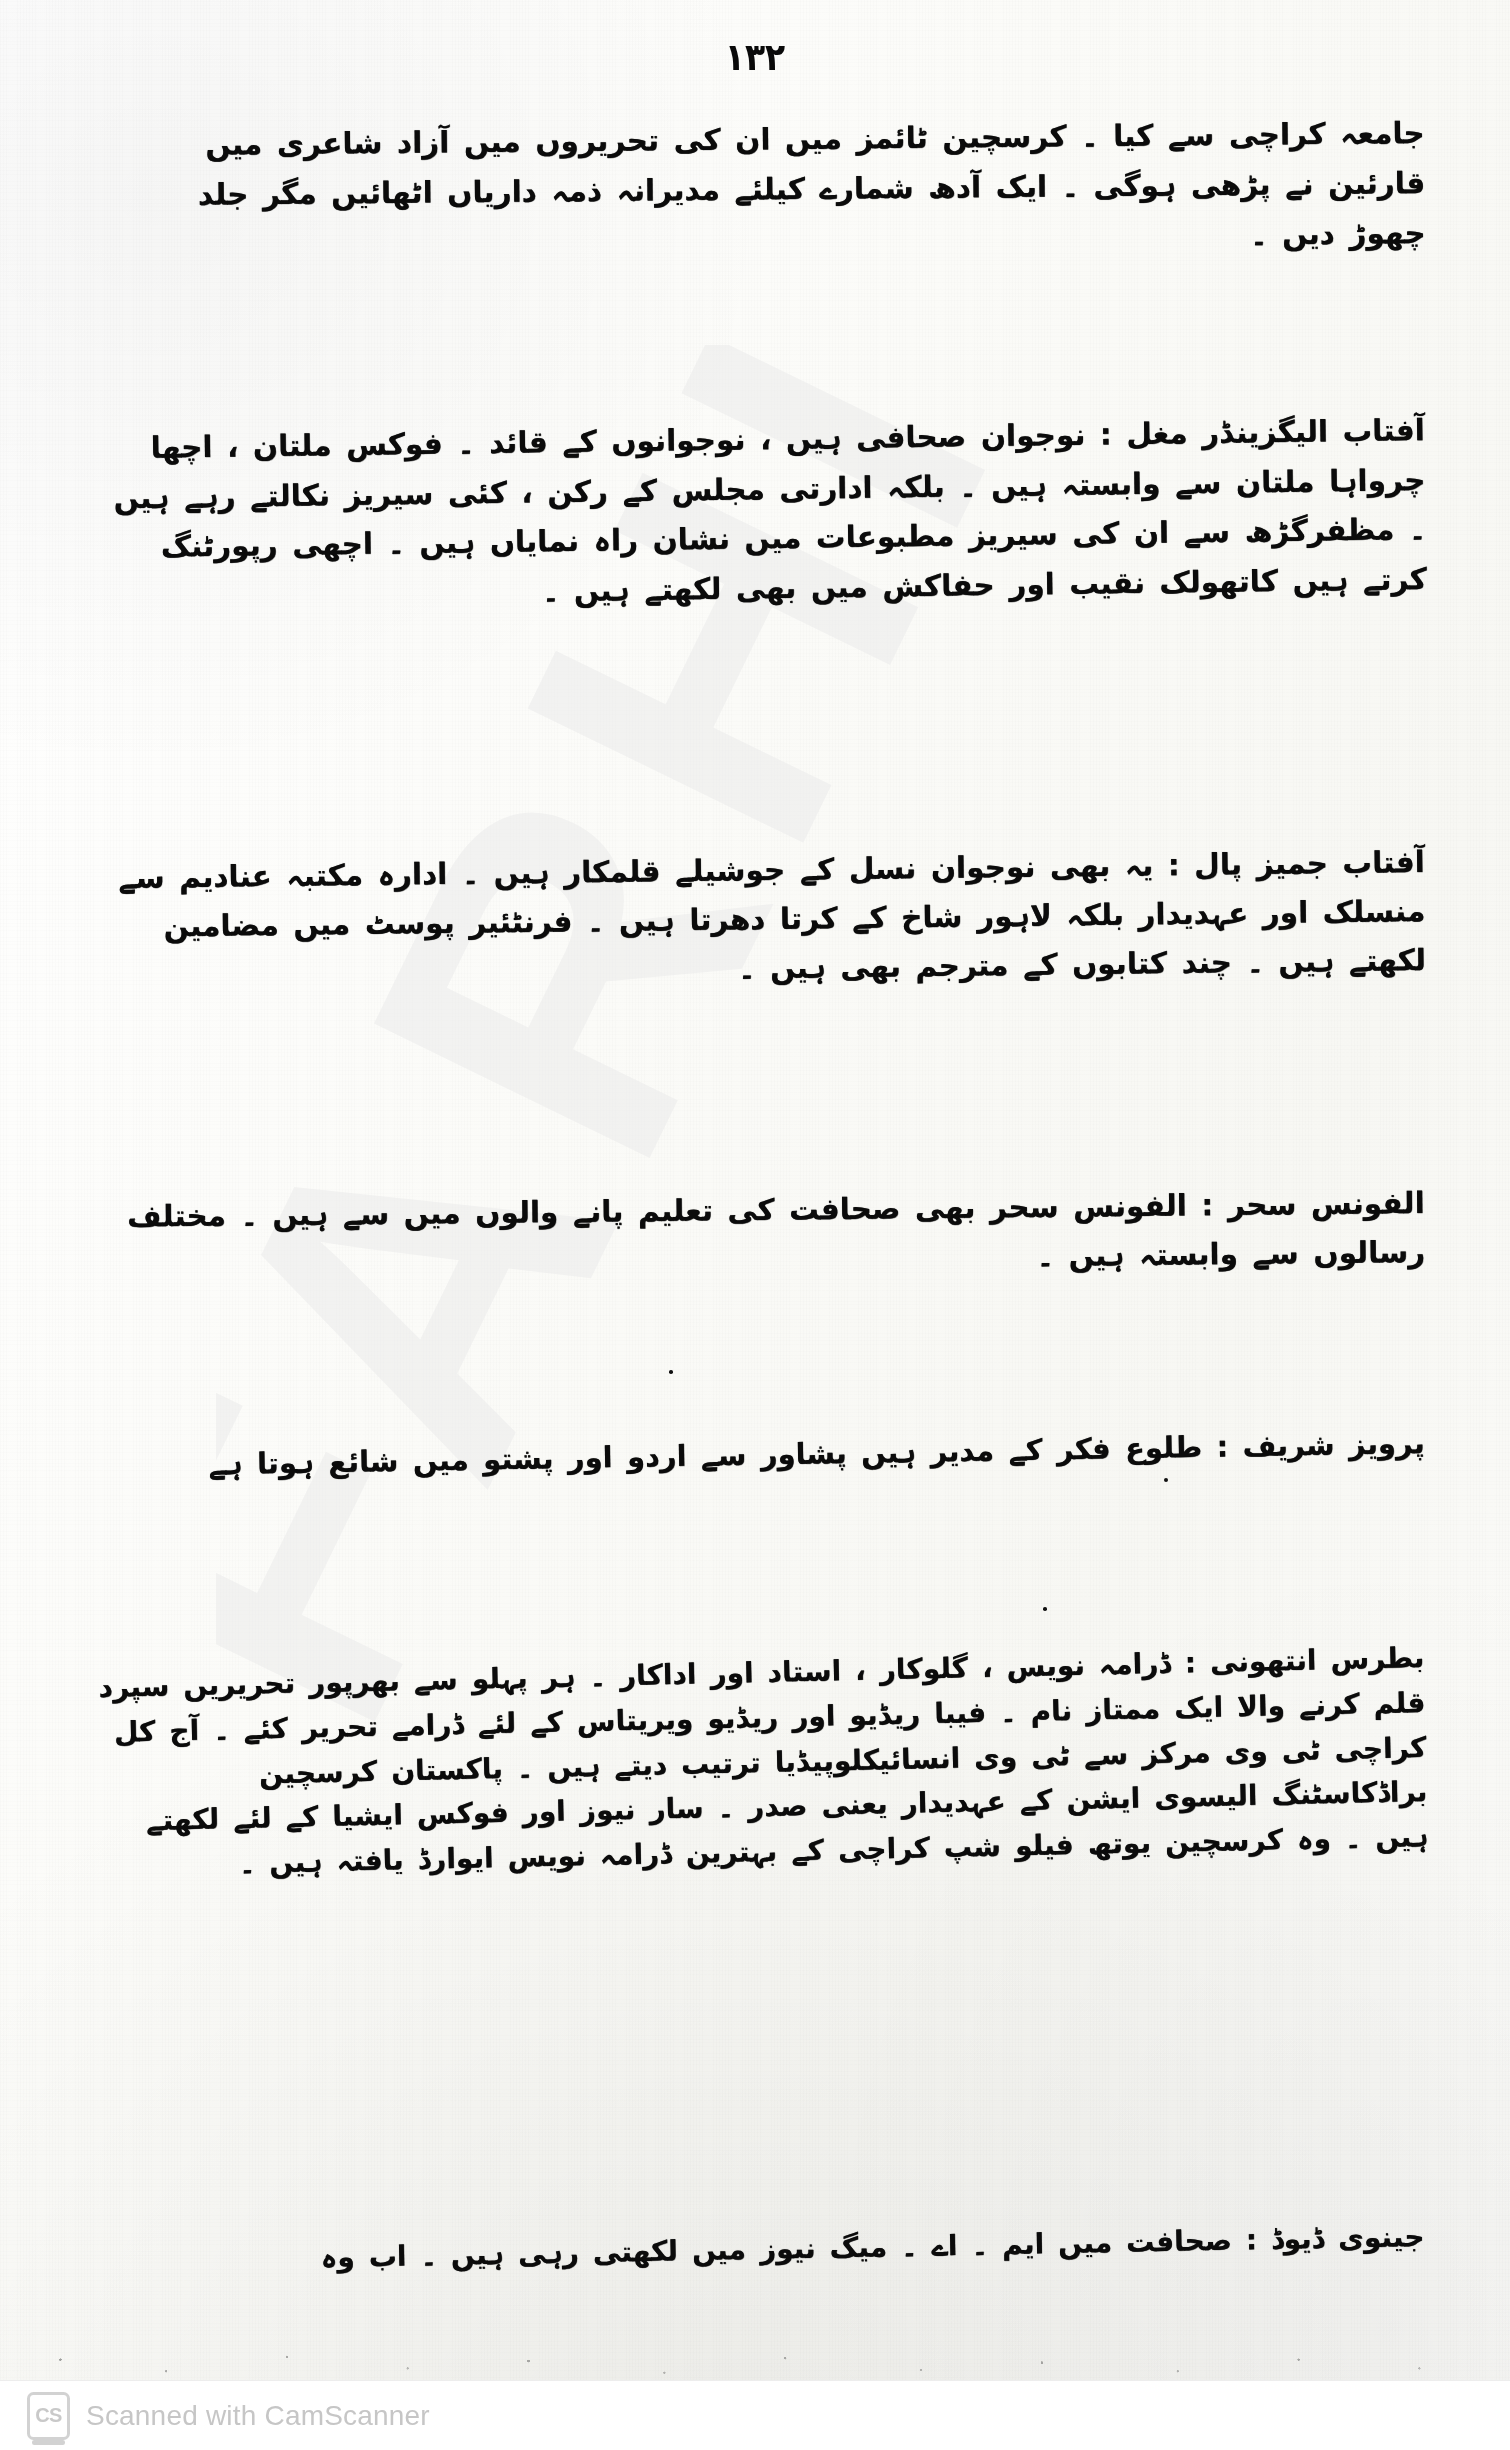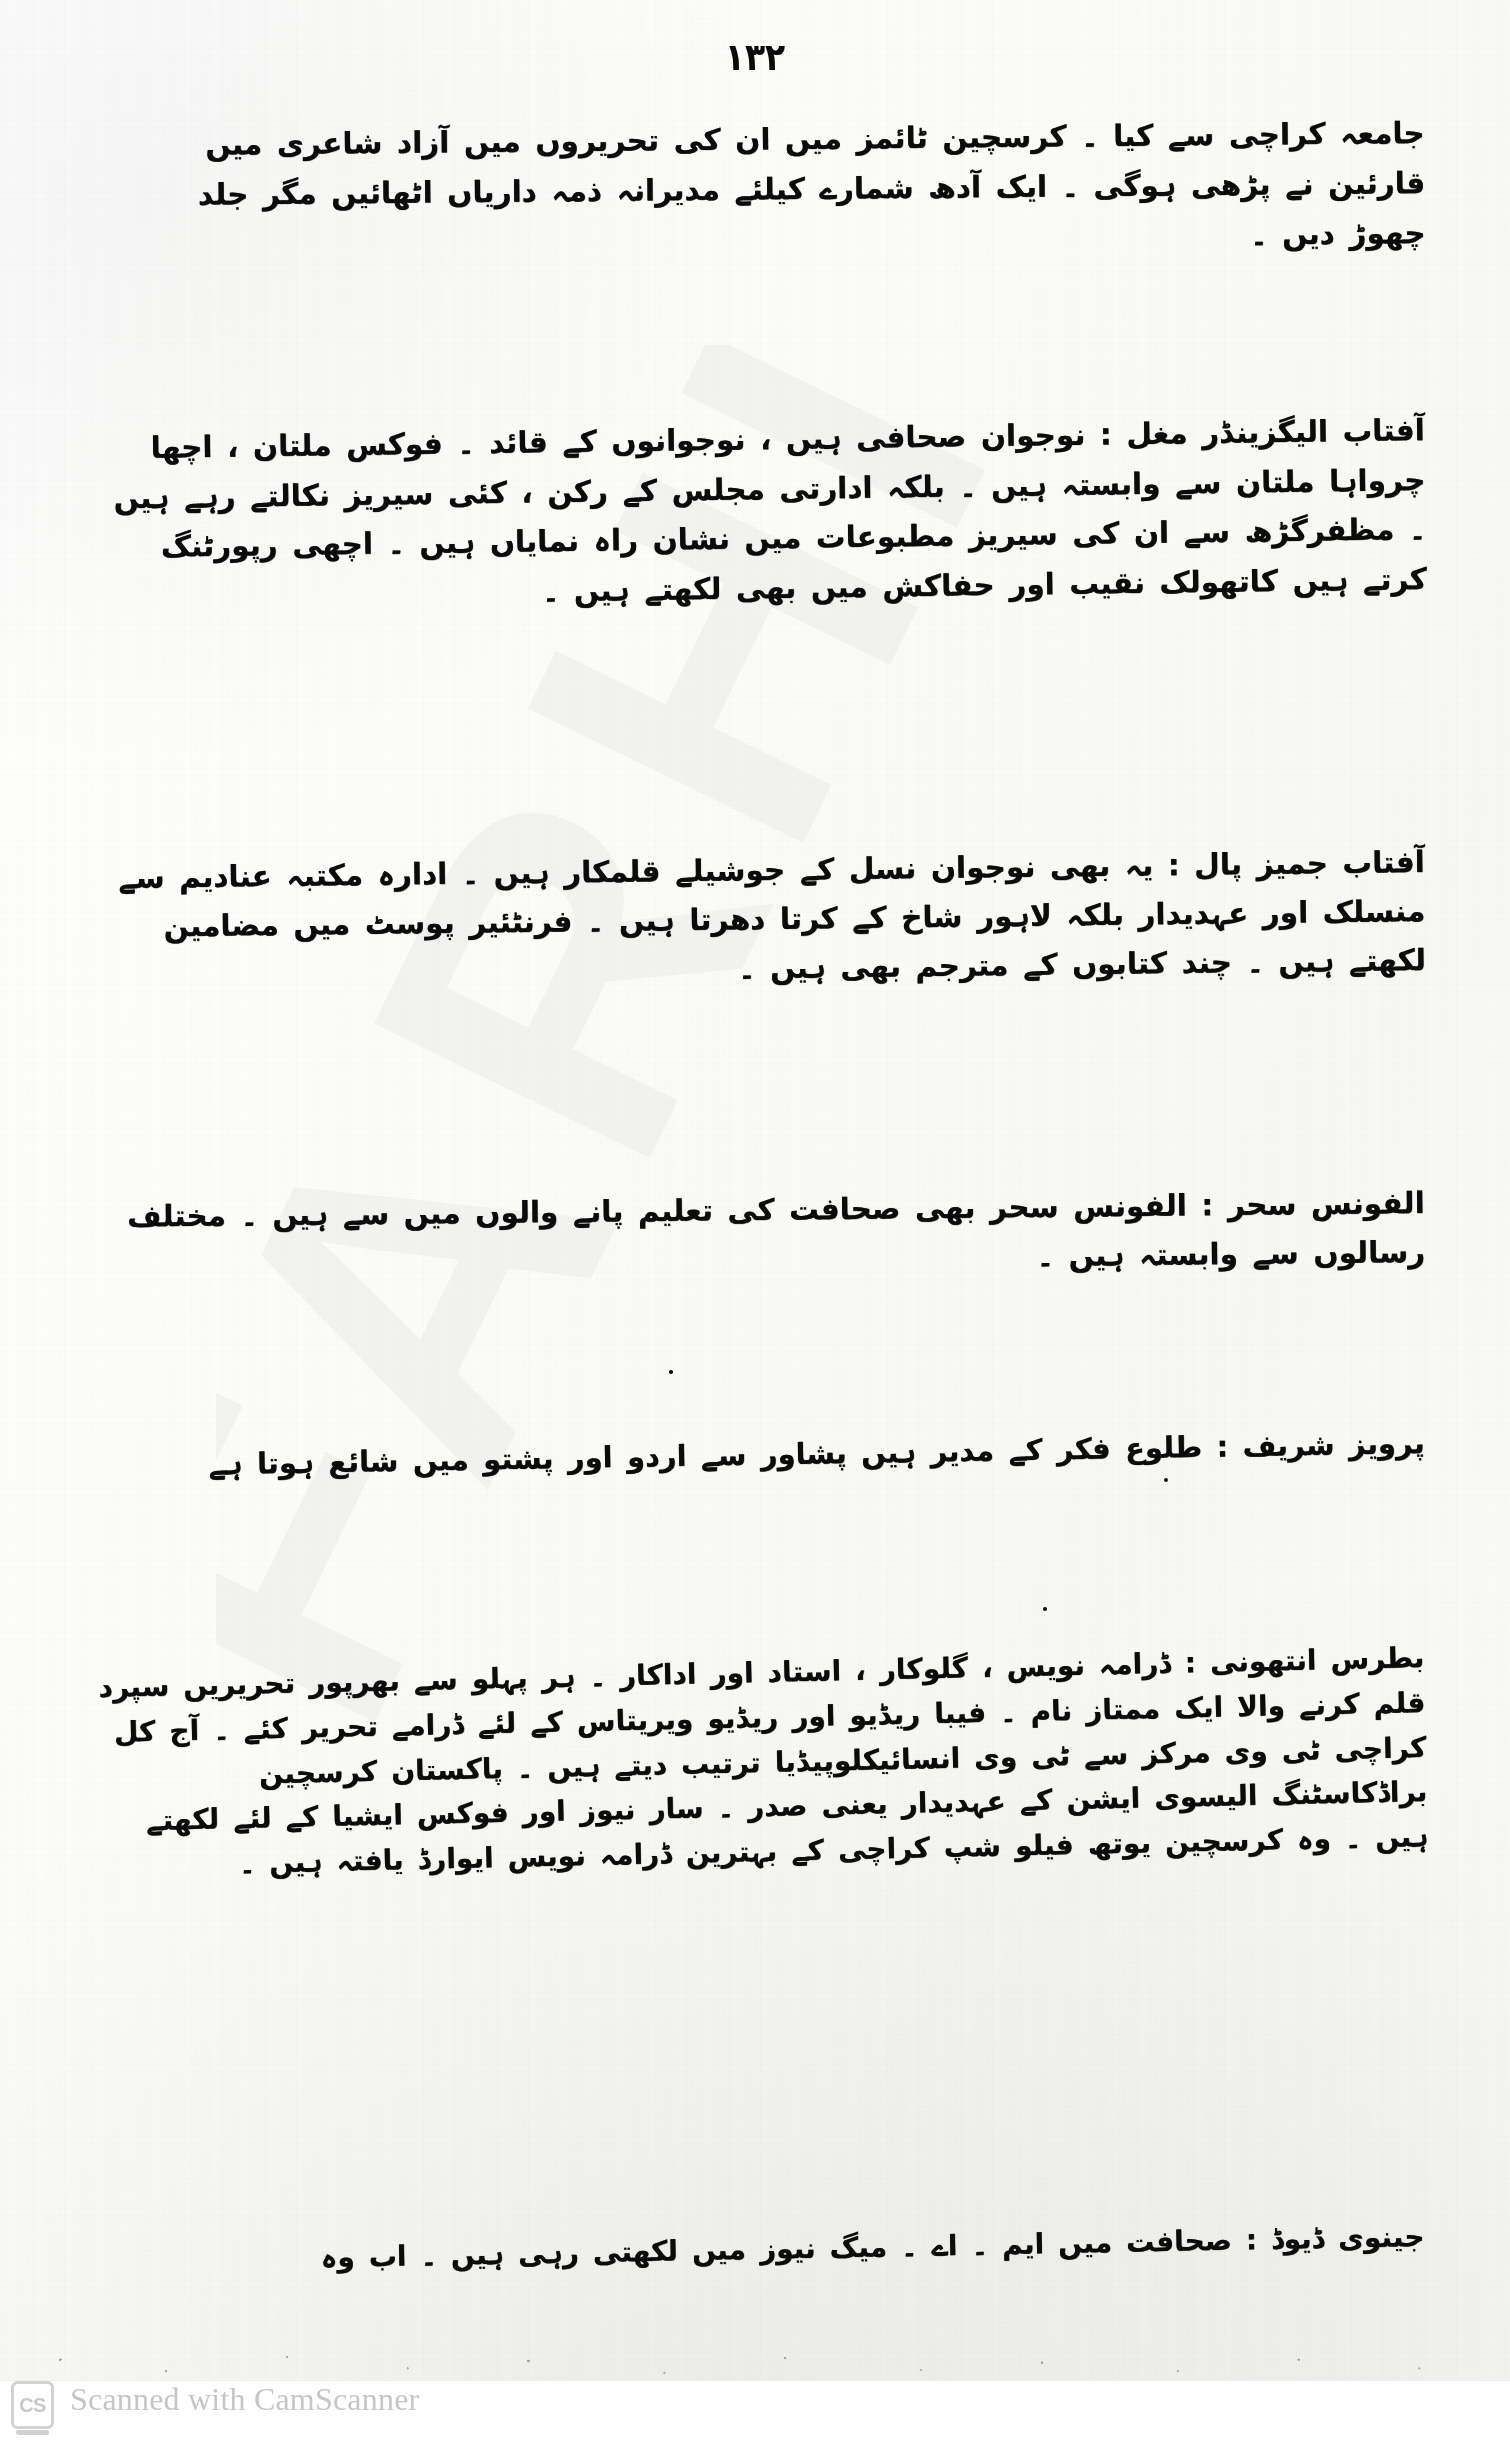--- a/index.html
+++ b/index.html
@@ -144,24 +144,24 @@
   
   #footer-bar {
     position: absolute;
     left: 0;
     right: 0;
     bottom: 0;
     height: 70px;
     background: #ffffff;
     border-top: 0.7px solid #ededed;
     display: flex;
-    align-items: flex-start;
+    align-items: center;
     direction: ltr;
     z-index: 20;
-    padding-left: 11px;
+    padding-left: 27px;
     box-sizing: border-box;
   }
 
   #cs-logo {
     width: 37px;
     height: 42px;
     border: 3.6px solid #d2d2d2;
     border-radius: 6.5px;
     display: flex;
     align-items: center;
@@ -180,22 +180,22 @@
     left: 2.2px;
     right: 2.2px;
     bottom: -8.6px;
     height: 5px;
     background: #d2d2d2;
     border-radius: 2.2px;
   }
 
   #cs-text {
     margin-left: 16px;
-    font-family: Liberation Serif, serif;
-    font-size: 32px;
+    font-family: Liberation Sans, sans-serif;
+    font-size: 28px;
     color: #c6c6c6;
     letter-spacing: 0.2px;
     white-space: nowrap;
   }
 
   
   #footer-speckle {
     position: absolute;
     left: 0; right: 0;
     bottom: 70px;

